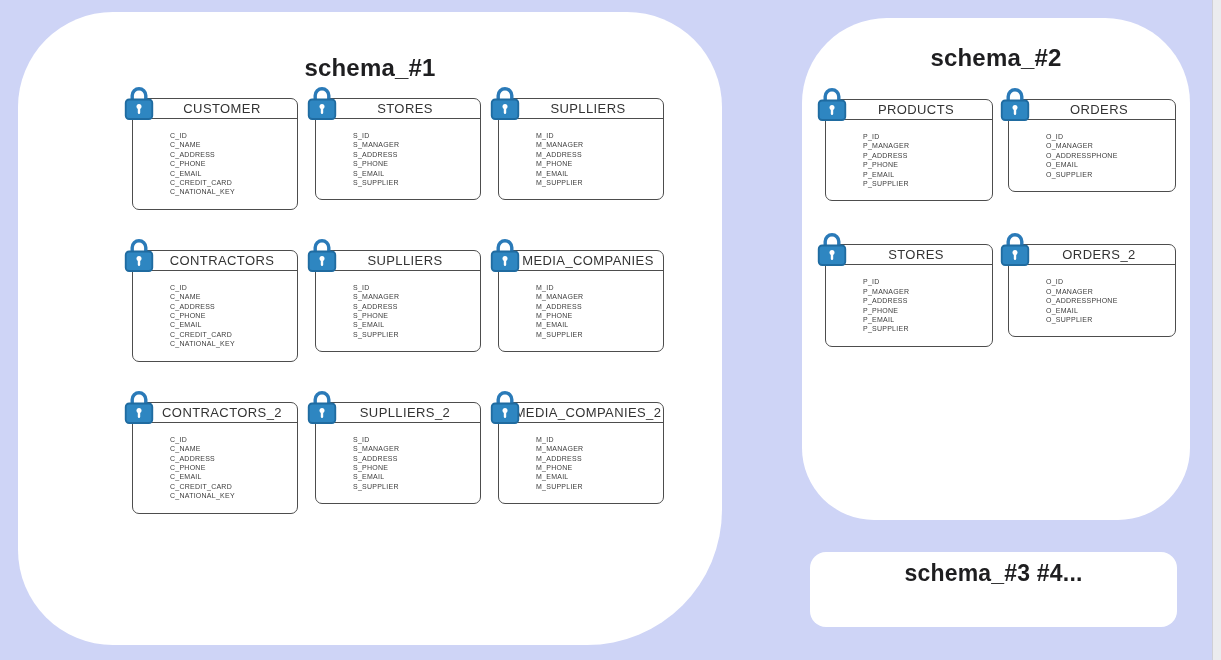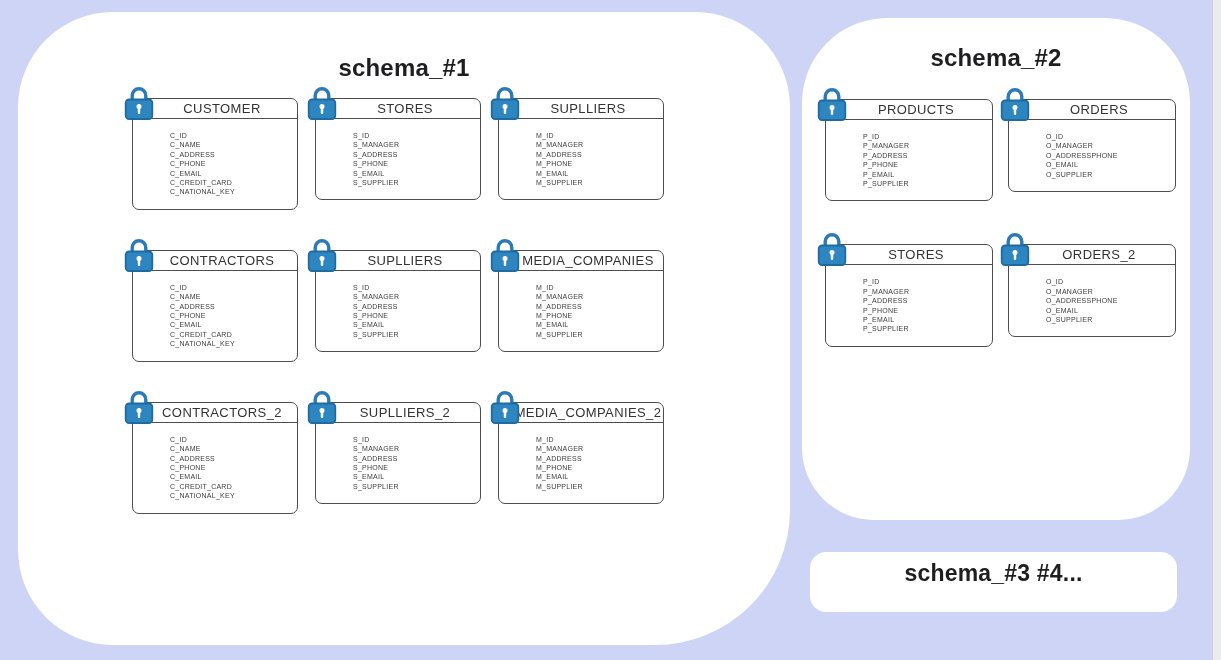--- a/index.html
+++ b/index.html
@@ -3,23 +3,23 @@
 <meta charset="utf-8">
 <style>
   html,body { margin:0; padding:0; }
   body {
     width:1221px; height:660px; position:relative; overflow:hidden;
     background:#ced4f6;
     font-family:"Liberation Sans", sans-serif;
   }
 
   .schema-box { position:absolute; background:#ffffff; }
-  .schema-box.one   { left:18px;  top:12px;  width:772px; height:633px; border-radius:95px 95px 135px 95px; }
+  .schema-box.one   { left:18px;  top:12px;  width:704px; height:633px; border-radius:95px 95px 135px 95px; }
   .schema-box.two   { left:802px; top:18px;  width:388px; height:502px; border-radius:85px 85px 72px 72px; }
-  .schema-box.three { left:810px; top:552px; width:367px; height:60px;  border-radius:16px; }
+  .schema-box.three { left:810px; top:552px; width:367px; height:75px;  border-radius:16px; }
 
   .schema-title {
     position:absolute; left:0; right:0; text-align:center;
     font-weight:bold; color:#1e1e20; letter-spacing:0.2px;
   }
   .one   .schema-title { top:42px; font-size:24px; }
   .two   .schema-title { top:26px; font-size:24px; }
   .three .schema-title { top:8px;  font-size:23px; }
 
   .table-grid { position:absolute; display:grid; align-items:start; }

